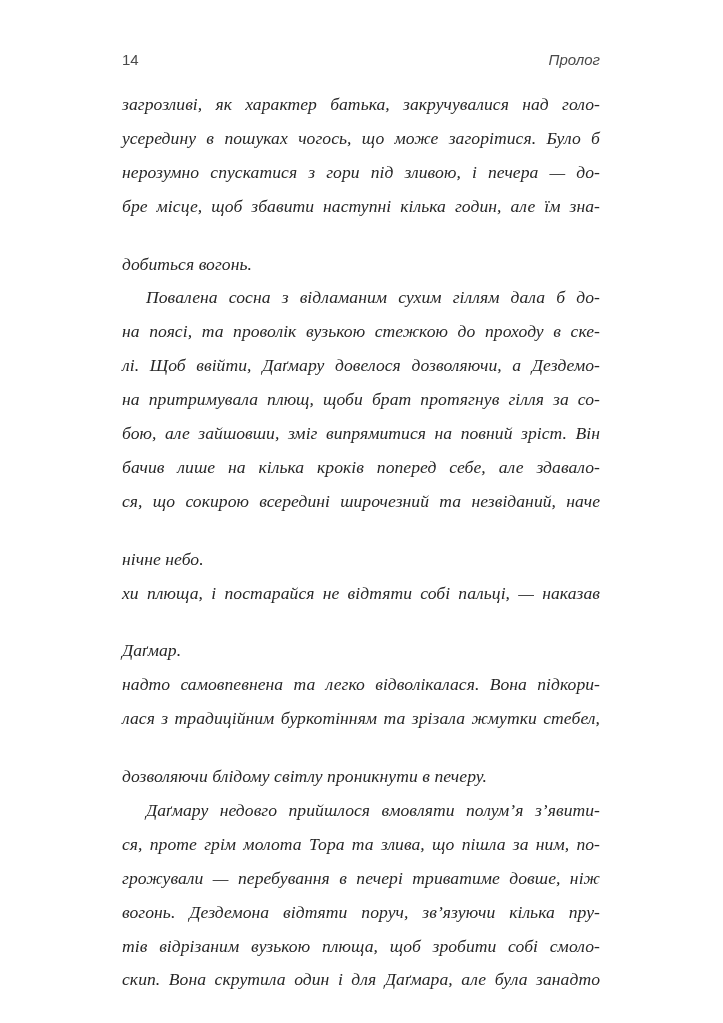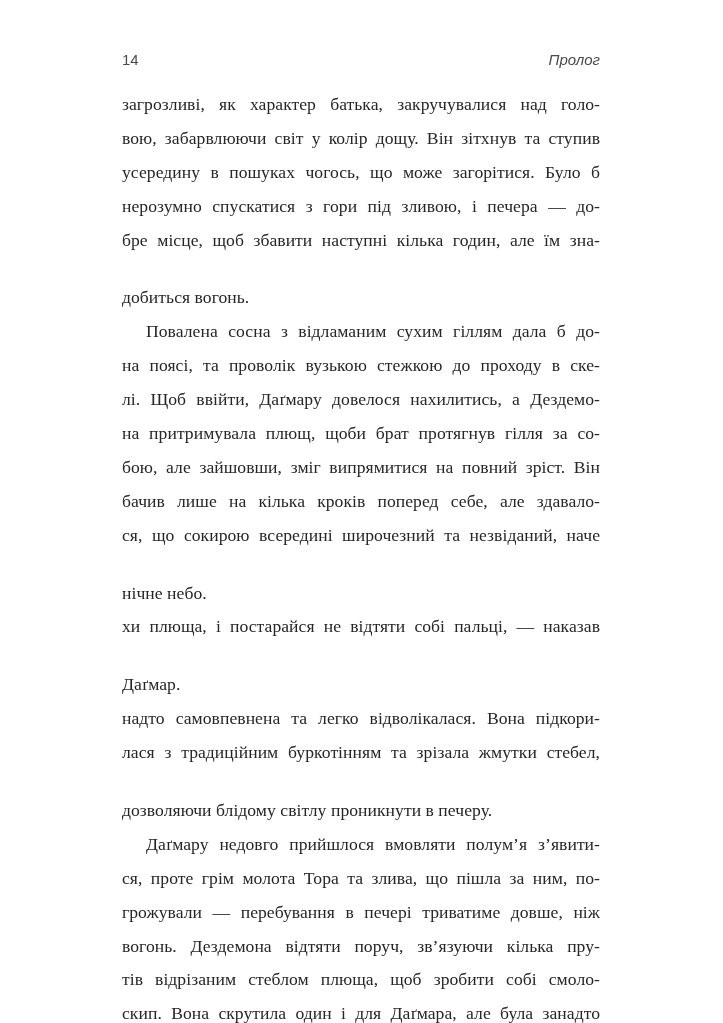--- a/index.html
+++ b/index.html
@@ -53,20 +53,21 @@
     display: block;
     height: 33.9px;
     line-height: 33.9px;
     font-size: 17.6px;
     font-family: "Liberation Serif", "DejaVu Serif", serif;
     color: #262626;
     white-space: nowrap;
     text-align: justify;
     text-align-last: justify;
     letter-spacing: 0.05px;
+    font-style: italic;
   }
   .line.indent {
     padding-left: 24px;
   }
   .line.last {
     text-align-last: left;
     margin-top: 24px;
   }
 </style>
 </head>
@@ -74,47 +75,46 @@
 
 <div class="page">
   <div class="running-head">
     <span class="page-number">14</span>
     <span class="section-title">Пролог</span>
   </div>
 
   <div class="body-text" id="body-text">
       <div>
         <span class="line">загрозливі, як характер батька, закручувалися над голо-</span>
-        <span class="line">вою, забарвлюючи світ у колір дощу. Він зітхнув та ступив</span>
         <span class="line">усередину в пошуках чогось, що може загорітися. Було б</span>
         <span class="line">нерозумно спускатися з гори під зливою, і печера — до-</span>
         <span class="line">бре місце, щоб збавити наступні кілька годин, але їм зна-</span>
         <span class="line last">добиться вогонь.</span>
       </div>
       <div>
         <span class="line indent">Повалена сосна з відламаним сухим гіллям дала б до-</span>
         <span class="line">на поясі, та проволік вузькою стежкою до проходу в ске-</span>
-        <span class="line">лі. Щоб ввійти, Даґмару довелося нахилитись, а Дездемо-</span>
+        <span class="line">лі. Щоб ввійти, Даґмару довелося дозволяючи, а Дездемо-</span>
         <span class="line">на притримувала плющ, щоби брат протягнув гілля за со-</span>
         <span class="line">бою, але зайшовши, зміг випрямитися на повний зріст. Він</span>
         <span class="line">бачив лише на кілька кроків поперед себе, але здавало-</span>
         <span class="line">ся, що сокирою всередині широчезний та незвіданий, наче</span>
         <span class="line last">нічне небо.</span>
       </div>
       <div>
         <span class="line">хи плюща, і постарайся не відтяти собі пальці, — наказав</span>
         <span class="line last">Даґмар.</span>
       </div>
       <div>
         <span class="line">надто самовпевнена та легко відволікалася. Вона підкори-</span>
         <span class="line">лася з традиційним буркотінням та зрізала жмутки стебел,</span>
         <span class="line last">дозволяючи блідому світлу проникнути в печеру.</span>
       </div>
       <div>
         <span class="line indent">Даґмару недовго прийшлося вмовляти полум’я з’явити-</span>
         <span class="line">ся, проте грім молота Тора та злива, що пішла за ним, по-</span>
         <span class="line">грожували — перебування в печері триватиме довше, ніж</span>
         <span class="line">вогонь. Дездемона відтяти поруч, зв’язуючи кілька пру-</span>
-        <span class="line">тів відрізаним стеблом плюща, щоб зробити собі смоло-</span>
+        <span class="line">тів відрізаним вузькою плюща, щоб зробити собі смоло-</span>
         <span class="line">скип. Вона скрутила один і для Даґмара, але була занадто</span>
       </div>
     </div>
 </div>
 
 </body></html>

